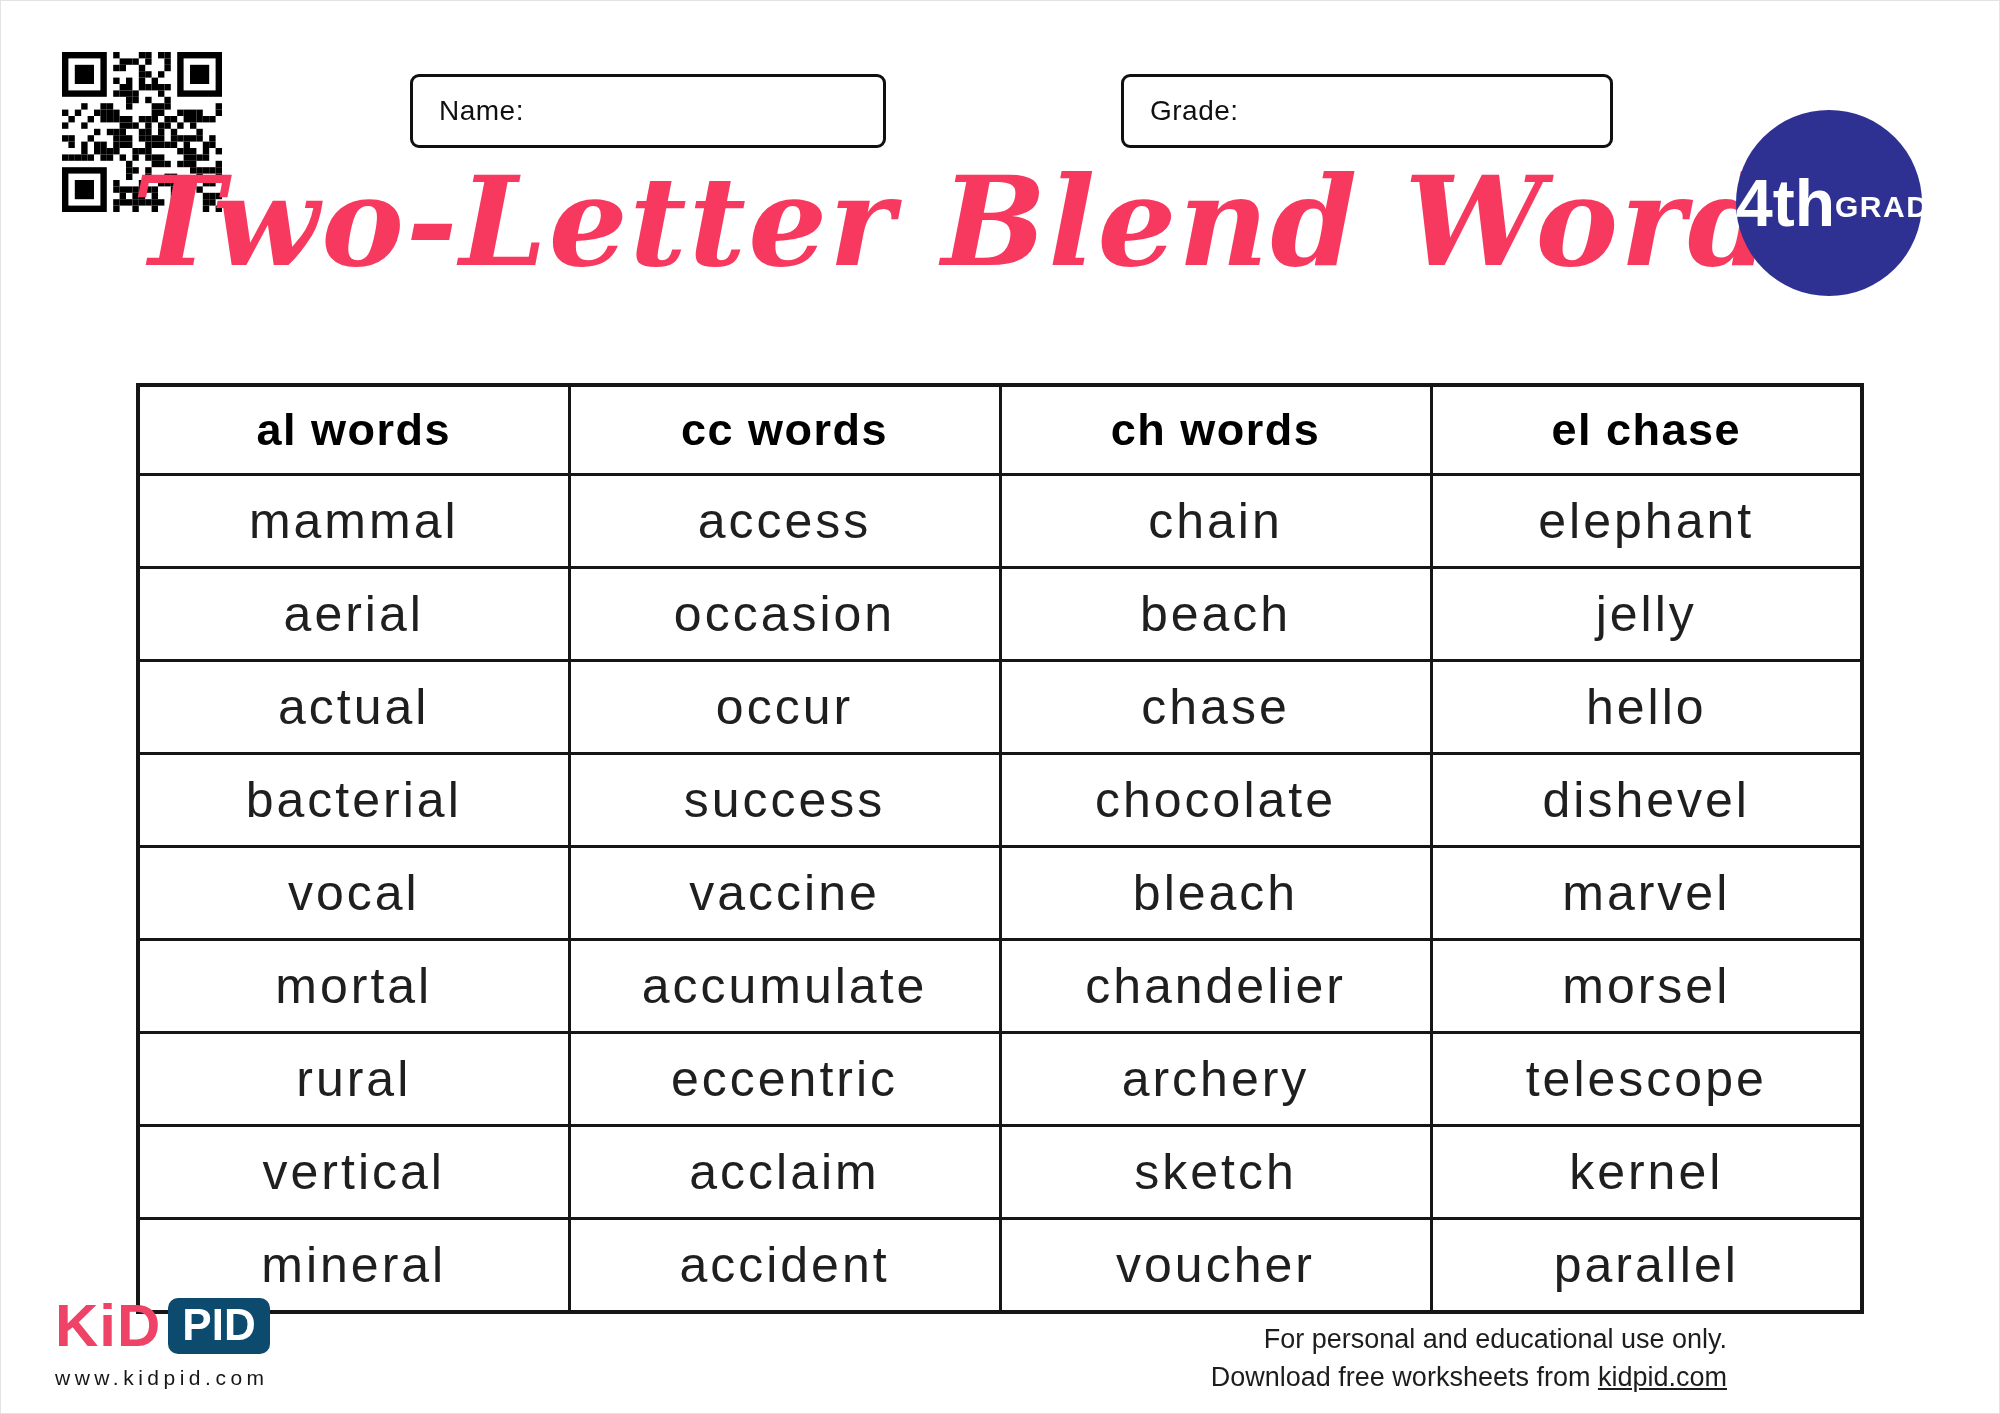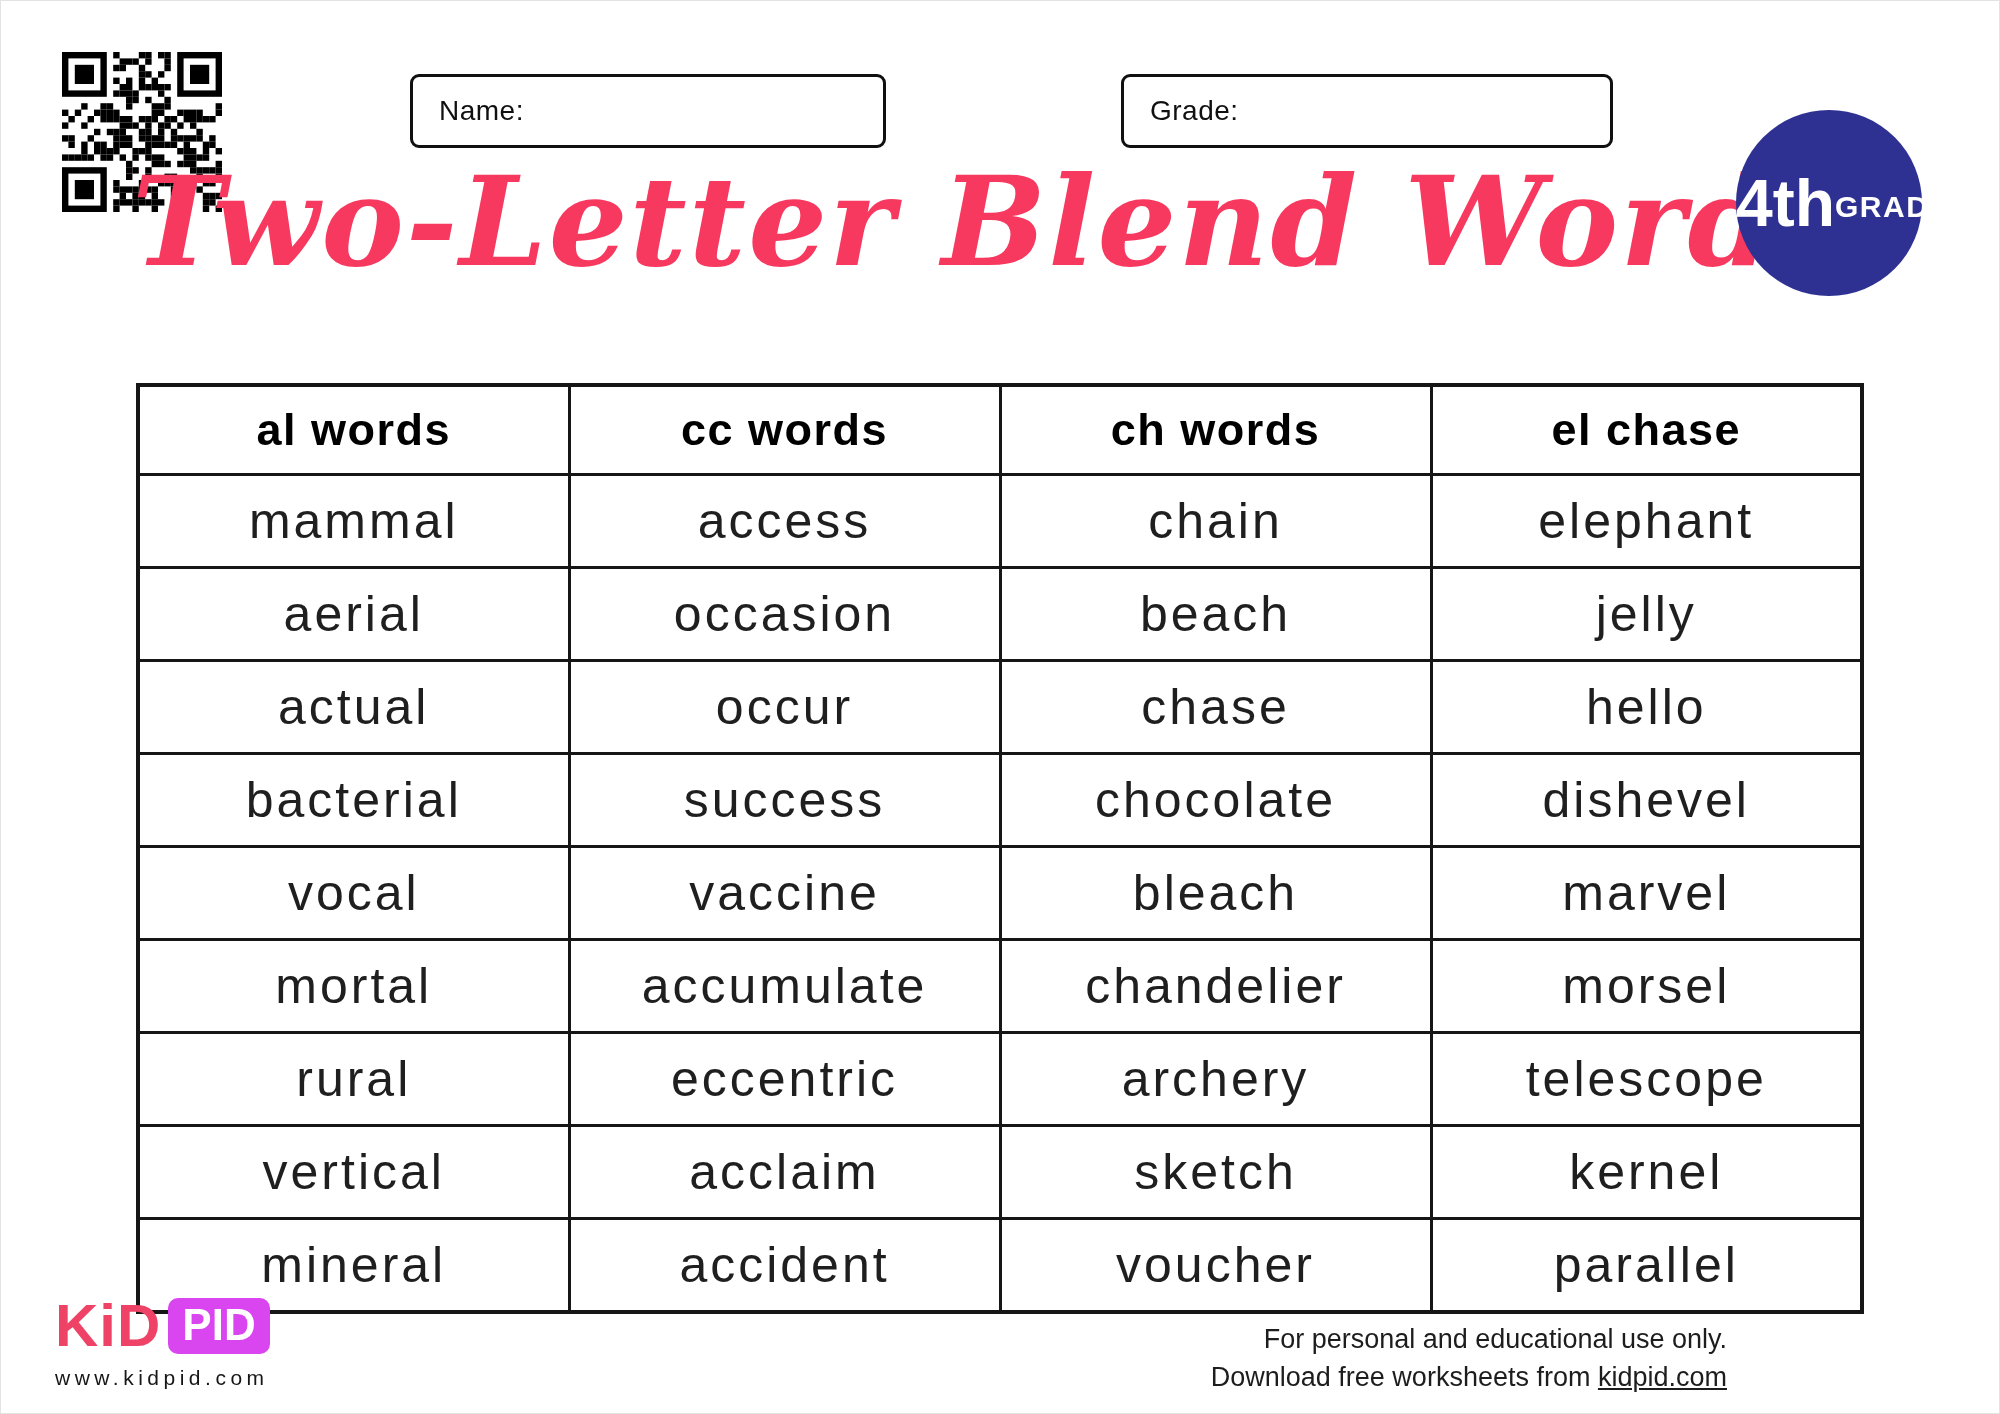--- a/index.html
+++ b/index.html
@@ -396,21 +396,21 @@
           <td>accident</td>
           <td>voucher</td>
           <td>parallel</td>
         </tr>
       </tbody>
   </table>
 
   <div class="footer-left">
     <div class="logo-row">
       <span class="logo-kid" style="color: rgb(238, 66, 102);">KiD</span>
-      <span class="logo-pid" style="background: #d946ef;">PID</span>
+      <span class="logo-pid" style="background: #0c4a6e;">PID</span>
     </div>
     <div class="logo-site">www.kidpid.com</div>
   </div>
 
   <div class="footer-right">
     <div>For personal and educational use only.</div>
     <div><span>Download free worksheets from </span><a class="footer-link">kidpid.com</a></div>
   </div>
 
 </div>

